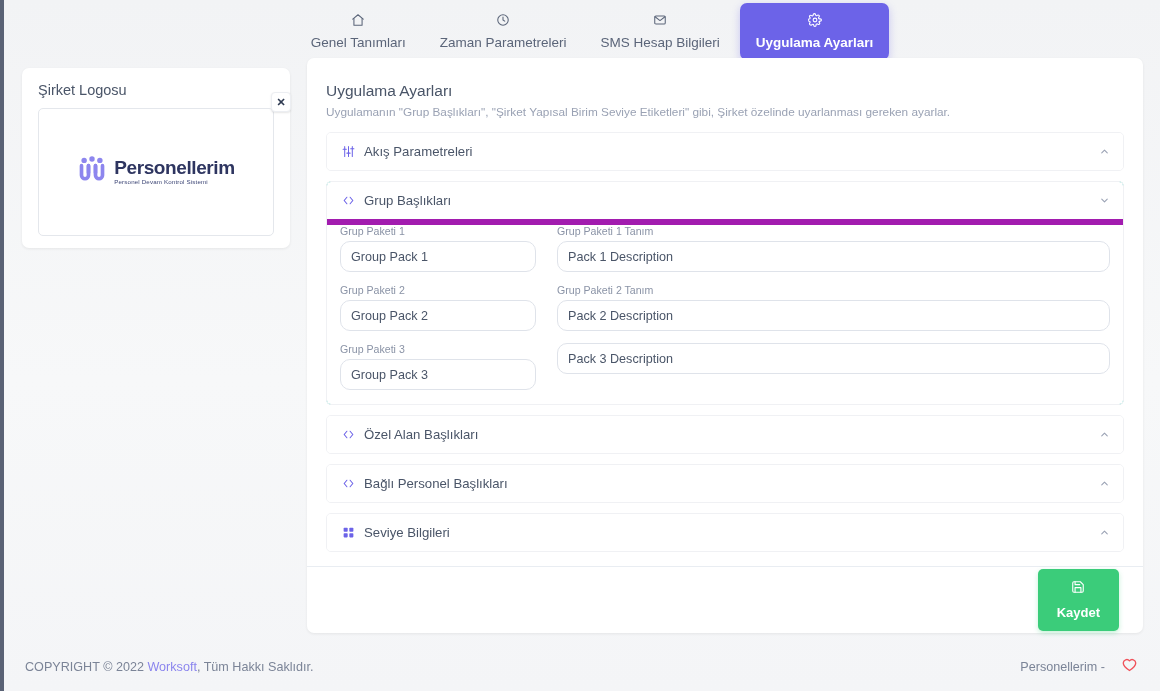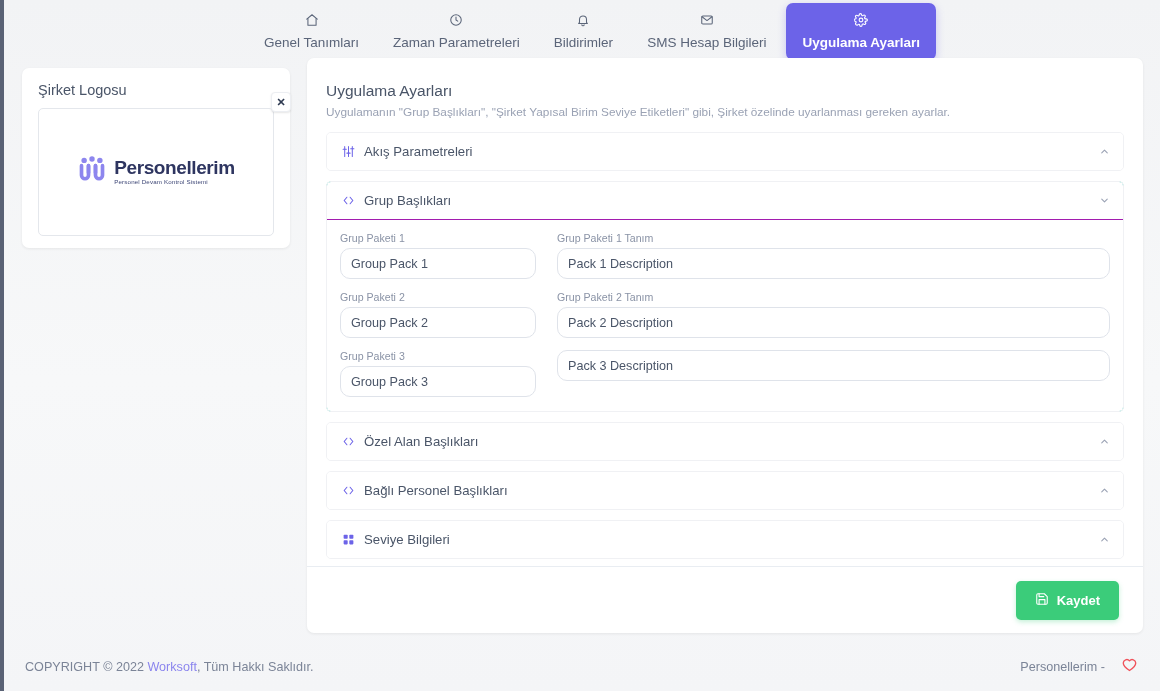--- a/index.html
+++ b/index.html
@@ -188,22 +188,22 @@
   }
   .chev {
     color: #9aa2b4;
     display: flex;
     align-items: center;
   }
   .chev.down { transform: rotate(180deg); }
 
   .acc-body {
     background: #ffffff;
-    border-top: 1px solid #a21caf;
-    padding: 12px 13px 14px 13px;
+    border-top: 6px solid #a21caf;
+    padding: 0 13px 14px 13px;
   }
 
   .field-row {
     display: flex;
     gap: 21px;
     margin-bottom: 12px;
   }
   .field-row:last-child { margin-bottom: 0; }
   .field.small { width: 196px; flex: none; }
   .field.big { flex: 1; }
@@ -245,20 +245,21 @@
     background: #3bcc7a;
     color: #ffffff;
     border: none;
     border-radius: 5px;
     padding: 11px 19px;
     font-size: 13px;
     font-weight: bold;
     font-family: "Liberation Sans", sans-serif;
     cursor: pointer;
     box-shadow: 0 2px 5px rgba(59,204,122,.30);
+    flex-direction: column;
   }
 
   
   .page-foot {
     position: absolute;
     left: 0; bottom: 0;
     width: 1156px;
     height: 48px;
     display: flex;
     align-items: center;
@@ -297,29 +298,20 @@
       <div class="nav-item">
         <span class="ico">
           <svg width="14" height="14" viewBox="0 0 24 24" fill="none" stroke="#5b6579" stroke-width="1.8" stroke-linecap="round" stroke-linejoin="round">
             <circle cx="12" cy="12" r="9"></circle>
               <path d="M12 7v5l3 2"></path>
           </svg>
         </span>
         <span>Zaman Parametreleri</span>
       </div>
 
-      <div class="nav-item">
-        <span class="ico">
-          <svg width="14" height="14" viewBox="0 0 24 24" fill="none" stroke="#5b6579" stroke-width="1.8" stroke-linecap="round" stroke-linejoin="round">
-            <path d="M6 16V11a6 6 0 1 1 12 0v5l1.5 2h-15L6 16z"></path>
-              <path d="M10 20a2 2 0 0 0 4 0"></path>
-          </svg>
-        </span>
-        <span>Bildirimler</span>
-      </div>
 
       <div class="nav-item">
         <span class="ico">
           <svg width="14" height="14" viewBox="0 0 24 24" fill="none" stroke="#5b6579" stroke-width="1.8" stroke-linecap="round" stroke-linejoin="round">
             <rect x="3" y="5" width="18" height="14" rx="2"></rect>
               <path d="M3.5 6.5L12 13l8.5-6.5"></path>
           </svg>
         </span>
         <span>SMS Hesap Bilgileri</span>
       </div>

